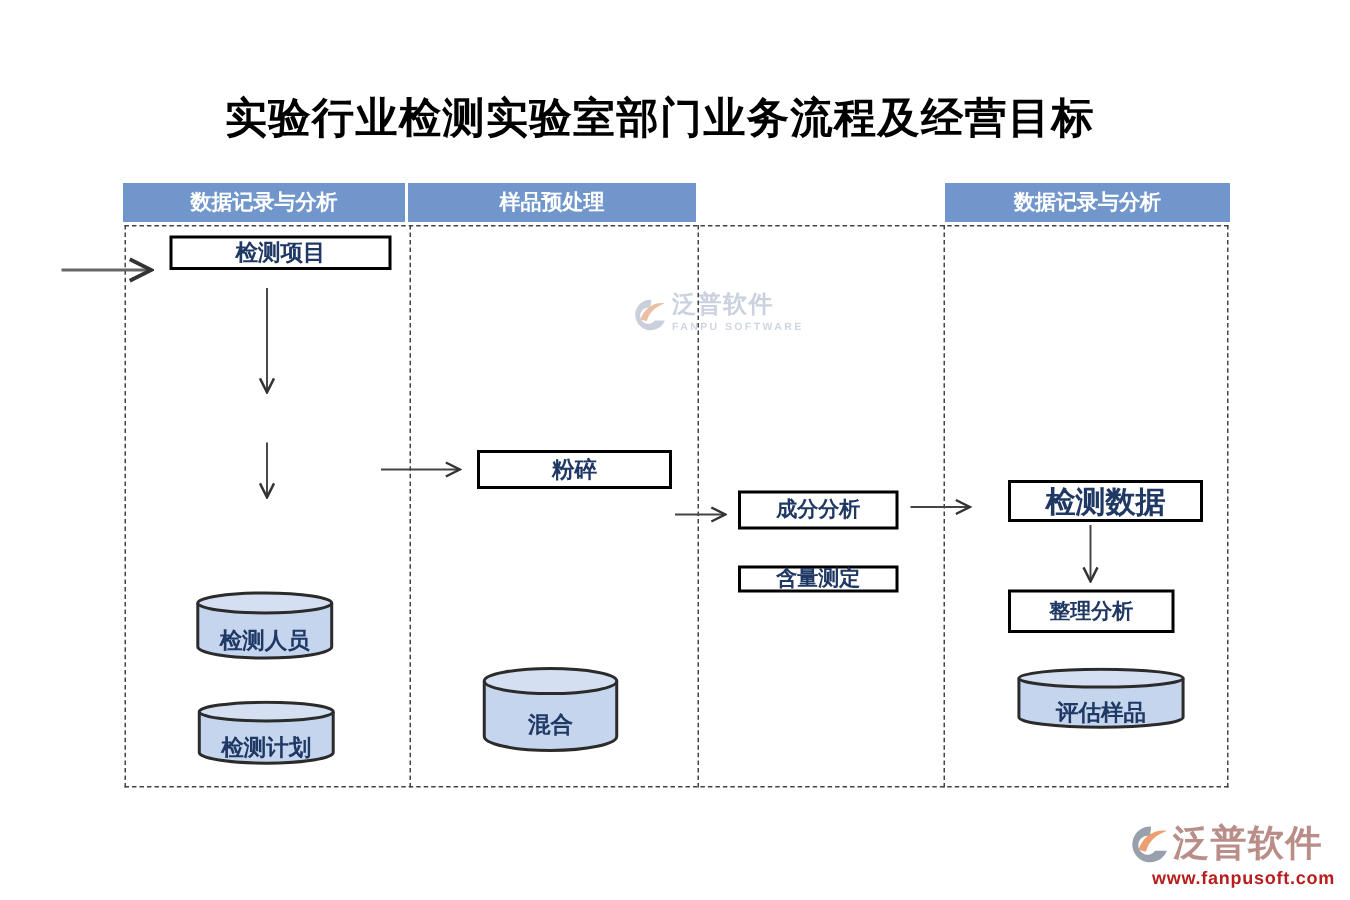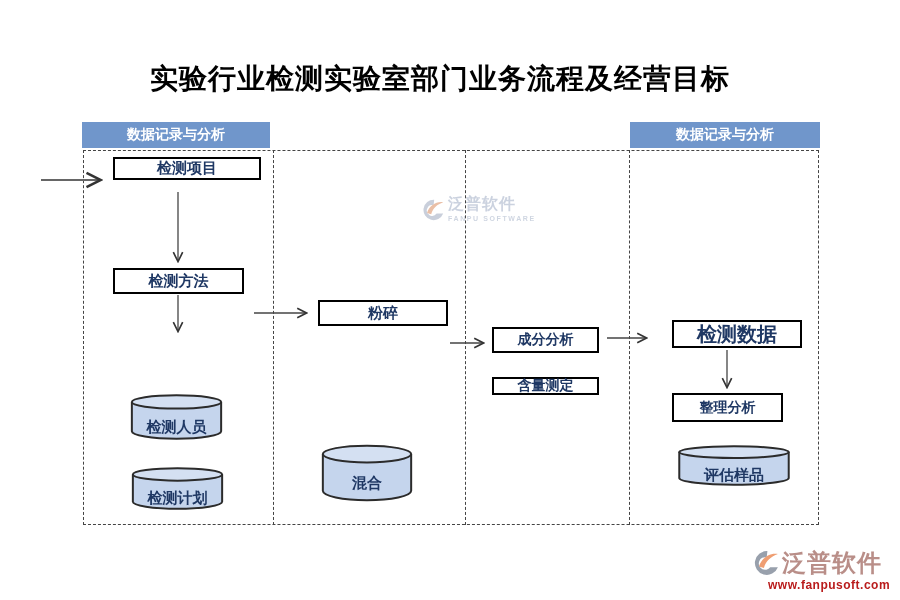--- a/index.html
+++ b/index.html
@@ -73,20 +73,23 @@
 </head>
 <body>
 
 <div class="canvas">
 
   <div class="title">实验行业检测实验室部门业务流程及经营目标</div>
 
   <div class="lane-header" id="lh1">
     <span>数据记录与分析</span>
   </div>
+  <div class="lane-header" id="lh2">
+    <span>样品预处理</span>
+  </div>
   <div class="lane-header" id="lh4">
     <span>数据记录与分析</span>
   </div>
 
   <div class="watermark">
     <svg class="wm-glyph" viewBox="0 0 40 40">
       <path d="M22,3 A17,17 0 1 0 37,26 L26,26 A9,9 0 1 1 21,12 Z" fill="#C7CDDA"></path>
       <path d="M10,25 C14,12 26,5 37,7 C27,11 20,16 17,27 Z" fill="#E9BCA2"></path>
     </svg>
     <div class="wm-text">
@@ -110,23 +113,20 @@
     <line x1="178" y1="192" x2="178" y2="261" stroke="#444" stroke-width="1.3" marker-end="url(#arr)"></line>
     <line x1="178" y1="295" x2="178" y2="331" stroke="#444" stroke-width="1.3" marker-end="url(#arr)"></line>
     <line x1="254" y1="313" x2="306" y2="313" stroke="#444" stroke-width="1.3" marker-end="url(#arr)"></line>
     <line x1="450" y1="343" x2="483" y2="343" stroke="#444" stroke-width="1.3" marker-end="url(#arr)"></line>
     <line x1="607" y1="338" x2="646" y2="338" stroke="#444" stroke-width="1.3" marker-end="url(#arr)"></line>
     <line x1="727" y1="350" x2="727" y2="387" stroke="#444" stroke-width="1.3" marker-end="url(#arr)"></line>
   </svg>
 
   <div class="pbox" id="box-xiangmu">
     <span>检测项目</span>
-  </div>
-  <div class="pbox" id="box-fangfa">
-    <span>检测方法</span>
   </div>
   <div class="pbox" id="box-fensui">
     <span>粉碎</span>
   </div>
   <div class="pbox" id="box-chengfen">
     <span>成分分析</span>
   </div>
   <div class="pbox" id="box-hanliang">
     <span>含量测定</span>
   </div>

